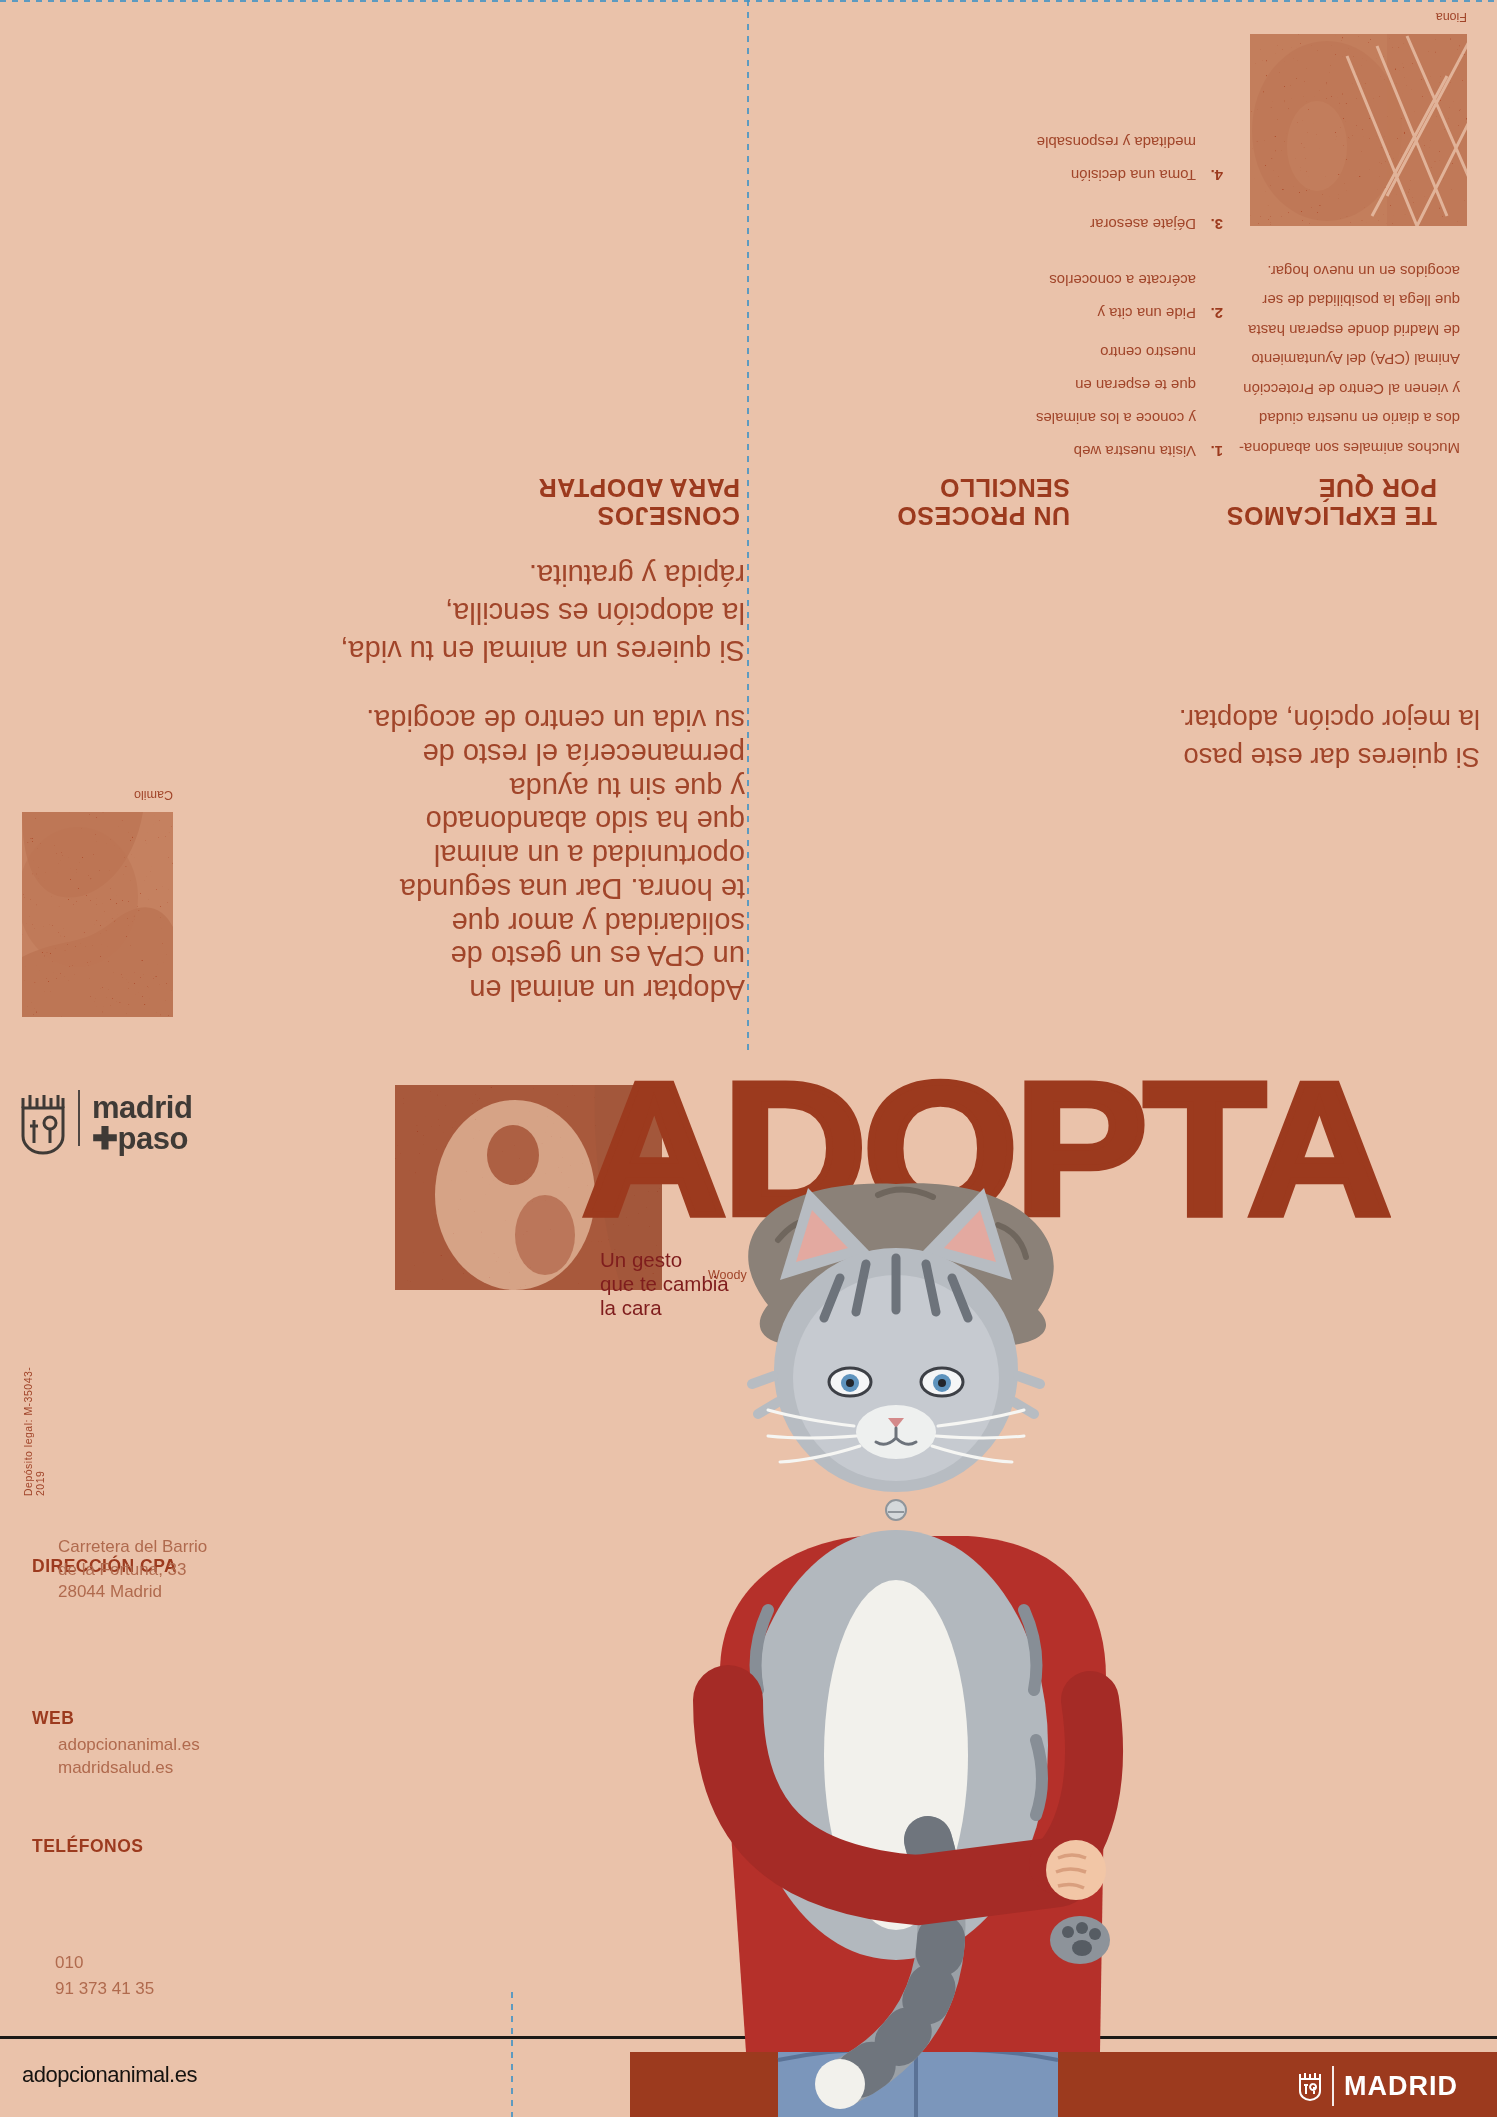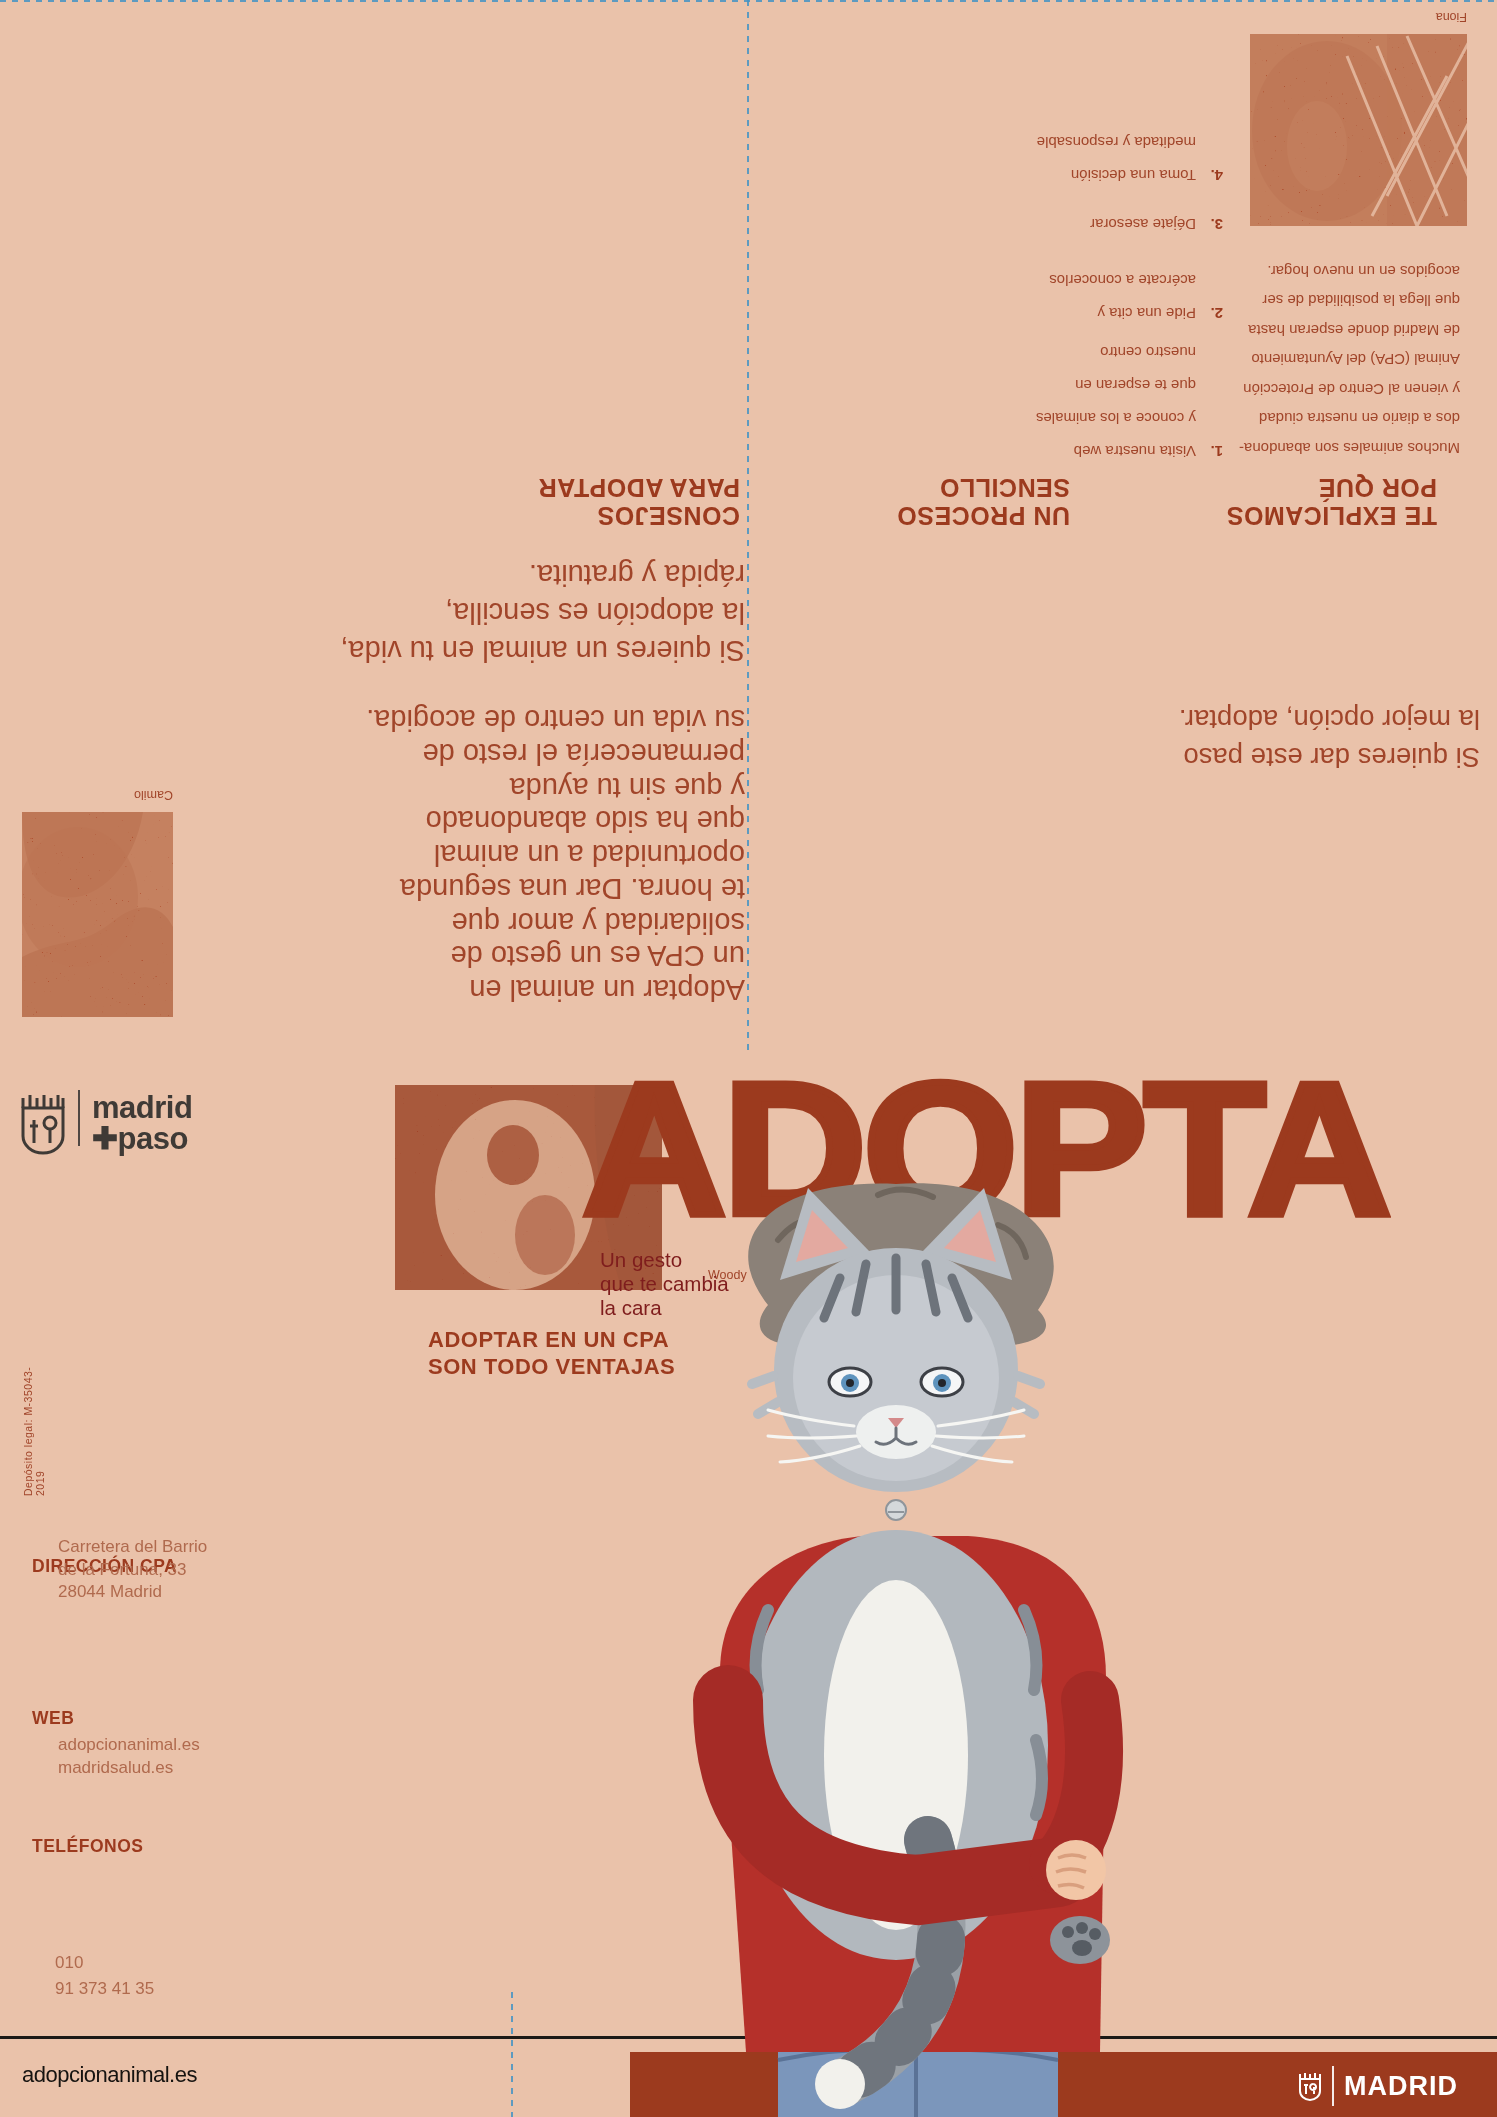--- a/index.html
+++ b/index.html
@@ -166,22 +166,20 @@
       <rect width="267" height="205" fill="#8a2f18"></rect>
       <ellipse cx="120" cy="110" rx="80" ry="95" fill="#efd3bd"></ellipse>
       <ellipse cx="118" cy="70" rx="26" ry="30" fill="#8a2f18" opacity=".9"></ellipse>
       <ellipse cx="150" cy="150" rx="30" ry="40" fill="#8a2f18" opacity=".6"></ellipse>
       <path d="M200 0h67v205h-40c-20-60-30-150-27-205Z" fill="#7a2a15" opacity=".8"></path>
       <rect width="267" height="205" fill="#b45433" filter="url(#gr3)" opacity=".55"></rect>
     </svg>
   </figure>
   <span class="abs photo-label" style="left:708px;top:1262px;">Woody</span>
 
-  <div class="abs h-caps pre" style="left:428px;top:1326px;font-size:22px;line-height:27px;">ADOPTAR EN UN CPA
-SON TODO VENTAJAS</div>
 
   <div class="abs colhead" style="left:32px;top:1556px;">DIRECCIÓN CPA</div>
   <div class="abs colbody pre" style="left:58px;top:1536px;">Carretera del Barrio
 de la Fortuna, 33
 28044 Madrid</div>
   <div class="abs colhead" style="left:32px;top:1708px;">WEB</div>
   <div class="abs colbody pre" style="left:58px;top:1734px;">adopcionanimal.es
 madridsalud.es</div>
   <div class="abs colhead" style="left:32px;top:1836px;">TELÉFONOS</div>
   <div class="abs colbody pre" style="left:55px;top:1950px;line-height:26px;">010

